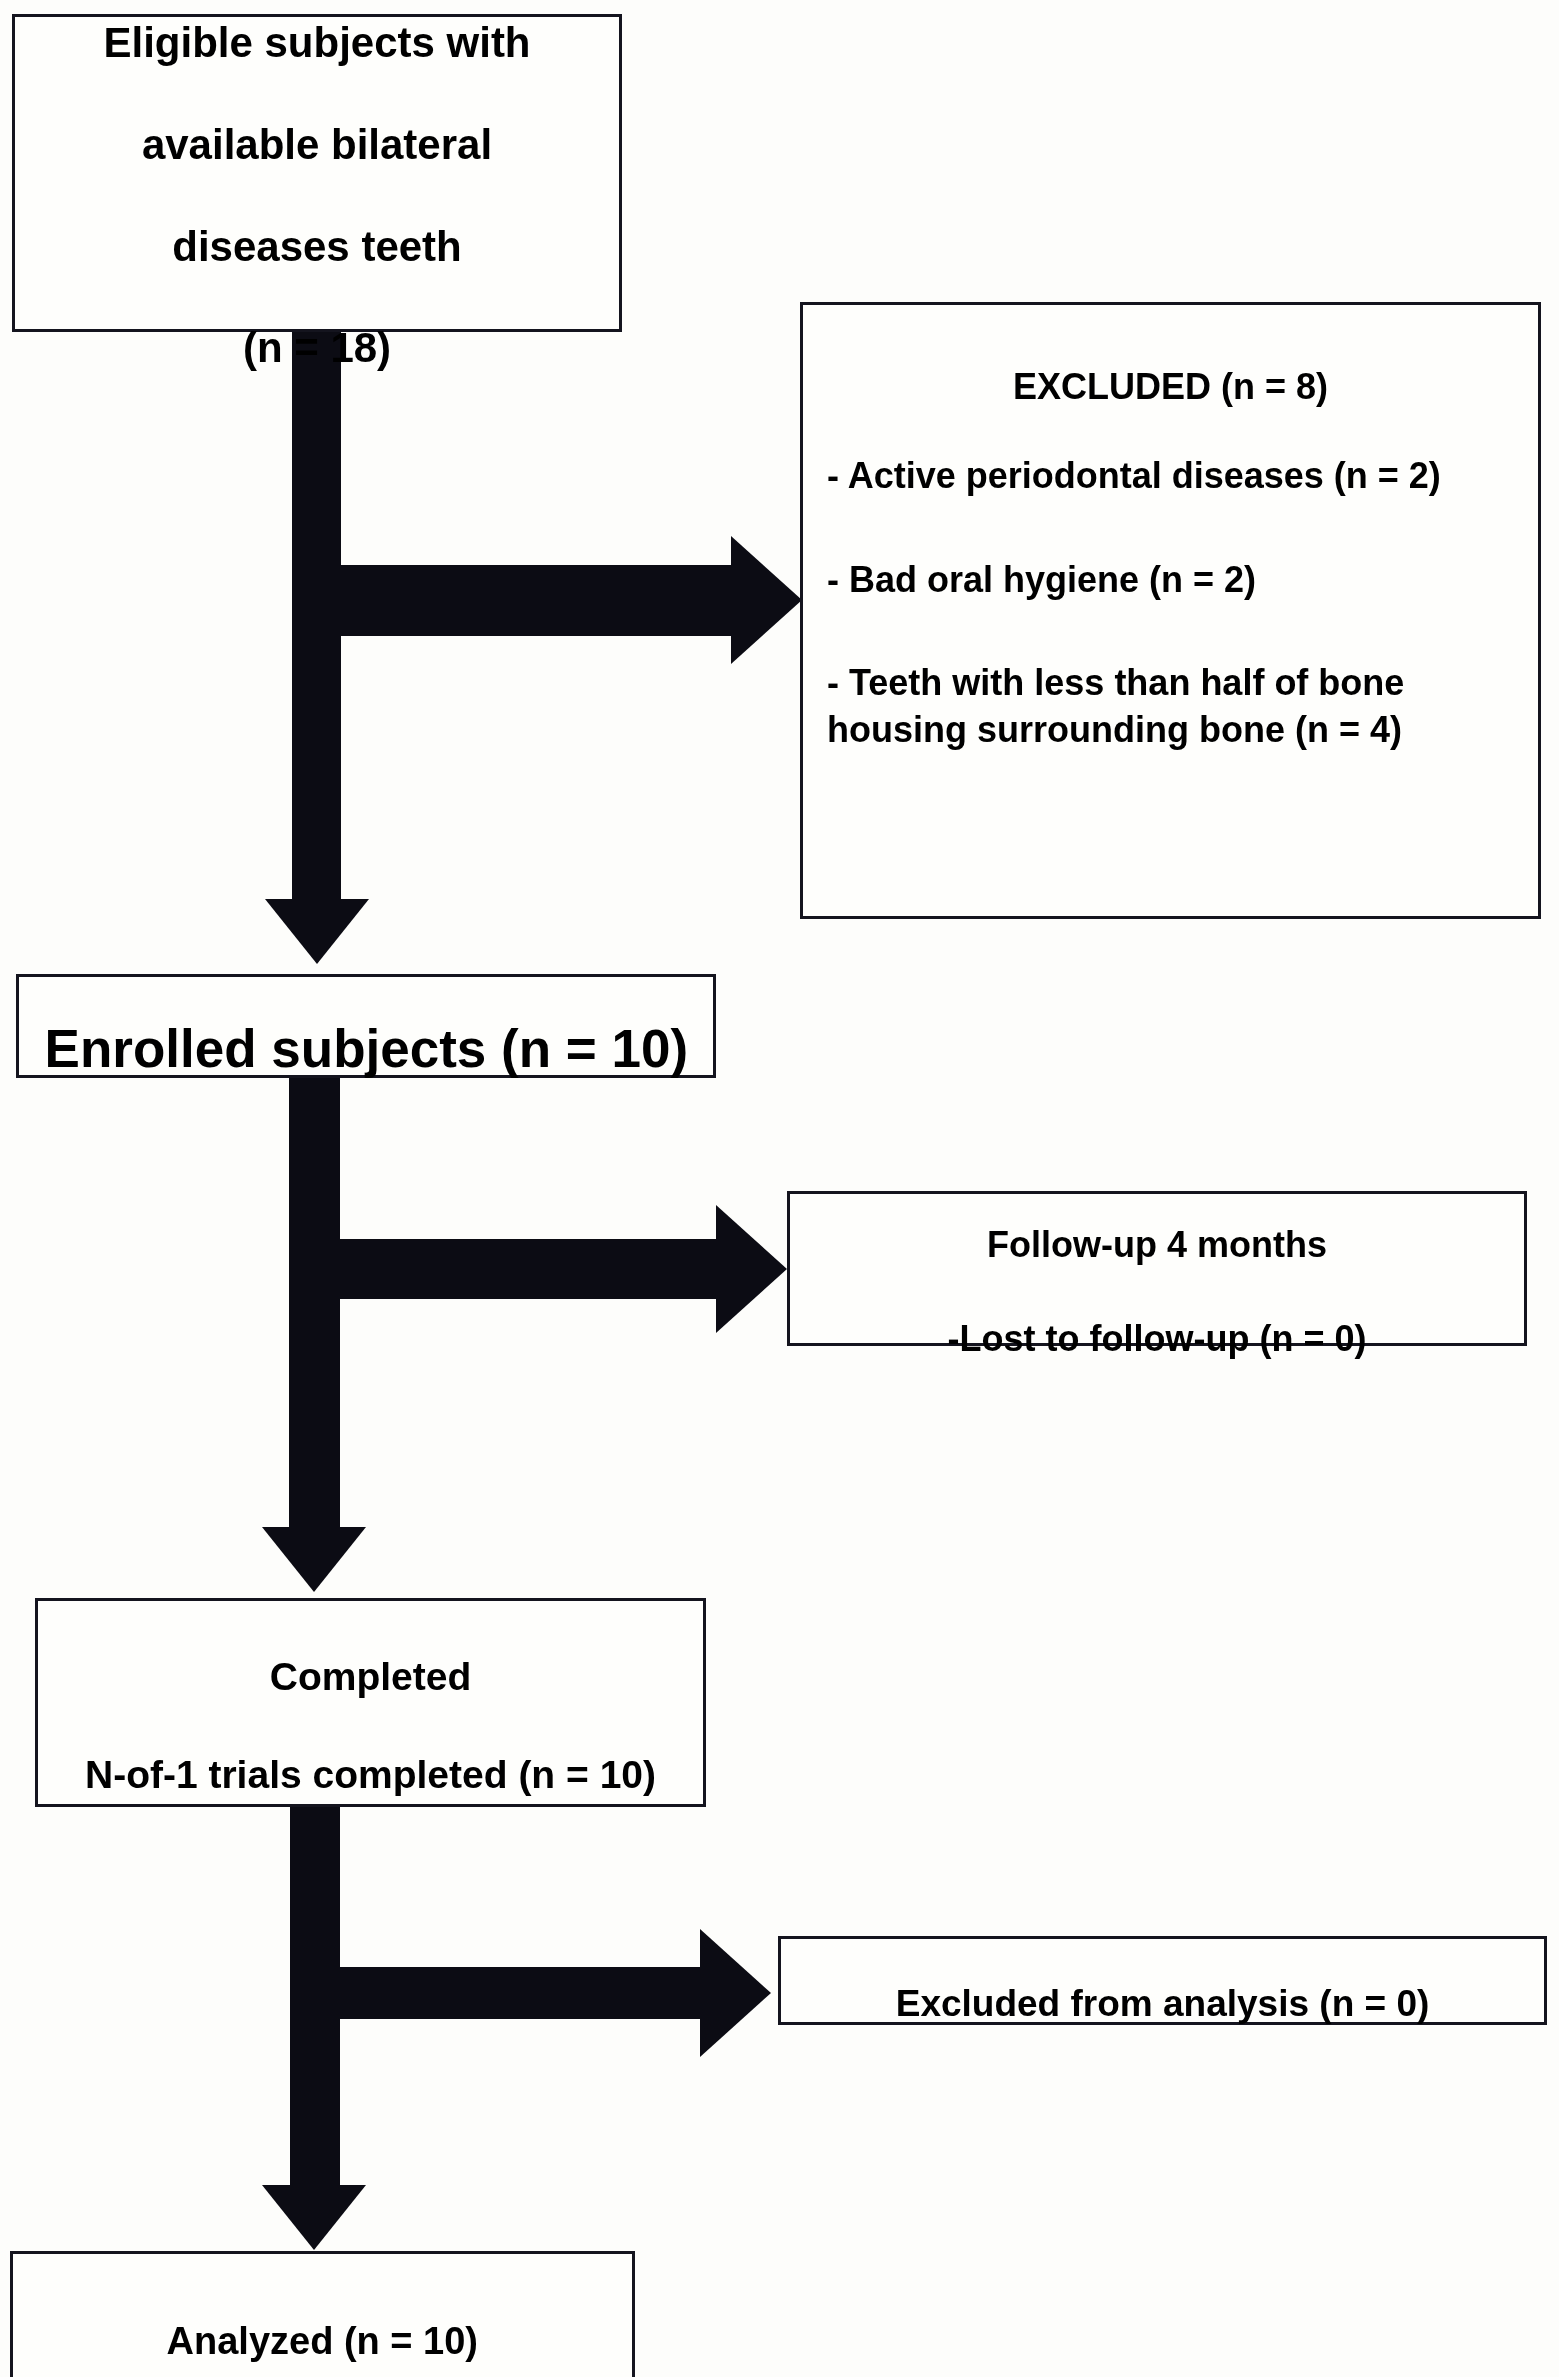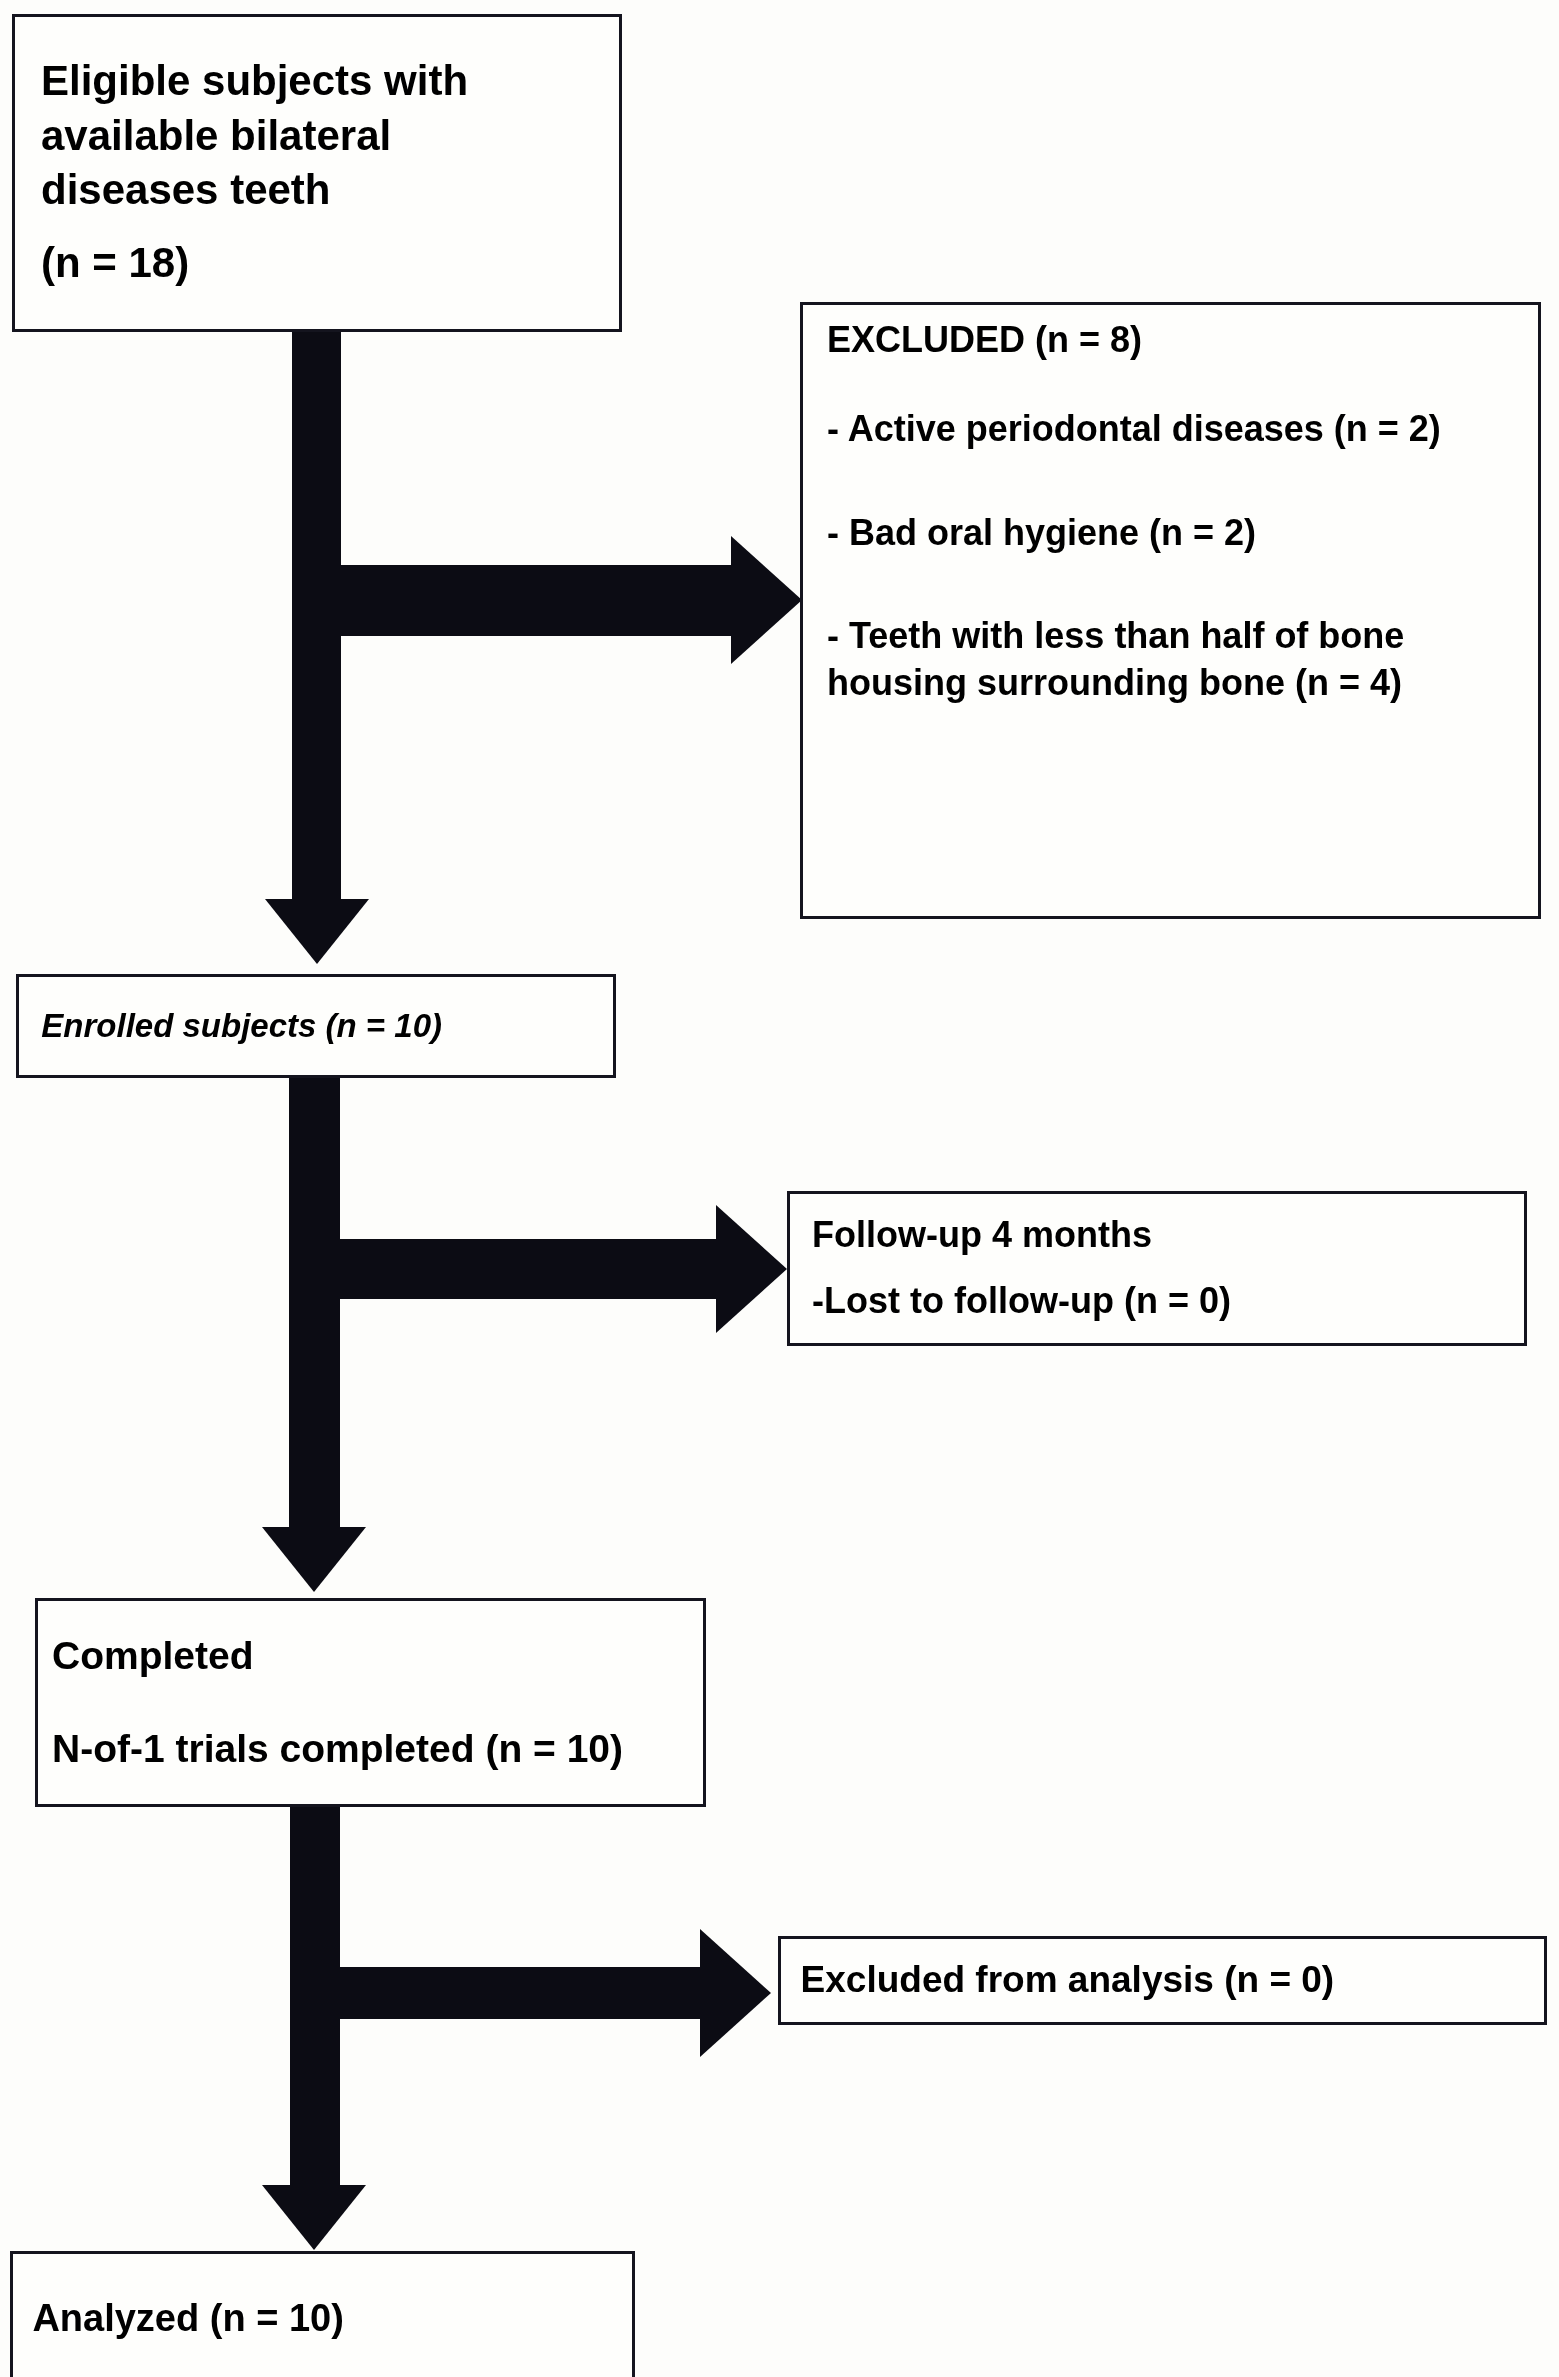--- a/index.html
+++ b/index.html
@@ -34,44 +34,44 @@
   }
   .box .ln {
     display: block;
     width: 100%;
     white-space: nowrap;
   }
   .box .ln.left {
     text-align: left;
   }
   .box .ln.center {
-    text-align: left;
+    text-align: center;
+    margin-top: 47px;
   }
   .spacer-sm { height: 18.5px; }
   .spacer-md { height: 42px; }
   .spacer-lg { height: 57px; }
 
   
   #box-eligible {
     left: 12px; top: 13.6px; width: 610px; height: 318px;
     font-size: 42px;
     padding: 9.8px 26px;
   }
   #box-excluded {
     left: 800px; top: 302px; width: 741px; height: 617px;
     font-size: 36px;
     padding: 12px 24px;
     align-items: stretch;
     justify-content: flex-start;
   }
   #box-enrolled {
-    left: 16.3px; top: 974px; width: 600px; height: 104px;
-    font-size: 33px;
+    left: 16.3px; top: 974px; width: 700px; height: 104px;
+    font-size: 53px;
     padding: 3.3px 22px;
-    font-style: italic;
   }
   #box-followup {
     left: 787px; top: 1191px; width: 740px; height: 155px;
     font-size: 36px;
     padding: 14px 22px;
   }
   #box-completed {
     left: 35px; top: 1598px; width: 671px; height: 209px;
     font-size: 39px;
     padding: 5.4px 14px;

